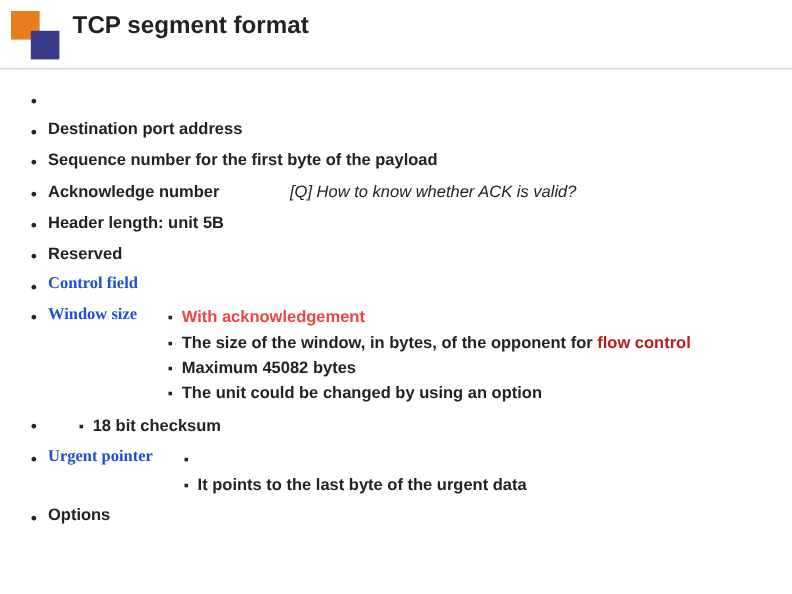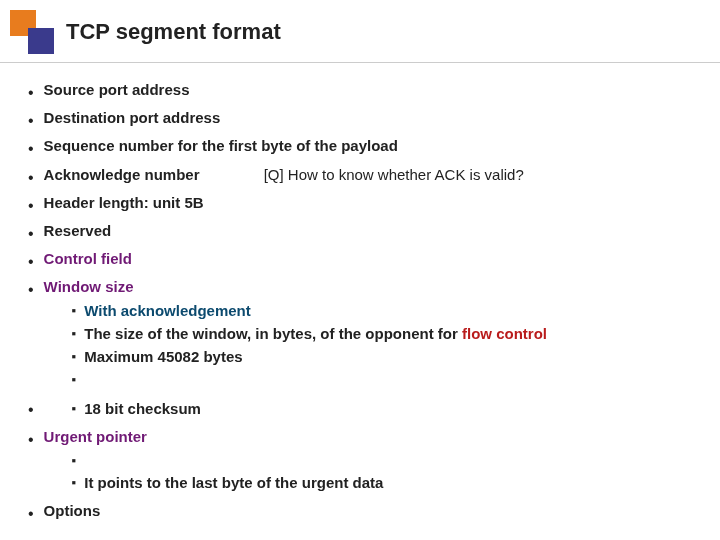--- a/index.html
+++ b/index.html
@@ -7,21 +7,21 @@
       width: 720px;
       height: 540px;
       background: #fff;
       font-family: Arial, sans-serif;
       font-size: 15px;
       overflow: hidden;
     }
 
     .header {
       display: flex;
-      align-items: center;
+      align-items: flex-start;
       padding: 10px 16px 8px 10px;
       border-bottom: 1px solid #ccc;
     }
 
     .logo-block {
       width: 44px;
       height: 44px;
       position: relative;
       margin-right: 12px;
       flex-shrink: 0;
@@ -71,24 +71,26 @@
       color: #222;
       flex-shrink: 0;
     }
 
     .item-text {
       color: #222;
       font-weight: bold;
     }
 
     .item-text.orange {
-      color: #701a75;
+      color: #1d4ed8;
+      font-family: Liberation Serif, serif;
     }
 
     .item-text .italic-note {
+      font-style: italic;
       font-weight: normal;
       color: #222;
       margin-left: 60px;
     }
 
     ul.sub-list {
       list-style: none;
       padding: 0;
       margin: 2px 0 2px 28px;
     }
@@ -107,49 +109,47 @@
       flex-shrink: 0;
       margin-top: 2px;
     }
 
     .sub-text {
       color: #222;
       font-weight: bold;
     }
 
     .sub-text.green {
-      color: #0c4a6e;
+      color: #ef4444;
     }
 
     .sub-text.blue-link {
       color: #b91c1c;
     }
 
     .li-wrapper {
       display: flex;
-      flex-direction: column;
     }
   </style>
 </head>
 <body>
 
 <div class="header">
   <div class="logo-block">
     <div class="logo-square-orange"></div>
     <div class="logo-square-blue"></div>
   </div>
   <span class="header-title">TCP segment format</span>
 </div>
 
 <div class="content">
   <ul class="main-list">
 
     <li>
       <span class="bullet">•</span>
-      <span class="item-text">Source port address</span>
     </li>
 
     <li>
       <span class="bullet">•</span>
       <span class="item-text">Destination port address</span>
     </li>
 
     <li>
       <span class="bullet">•</span>
       <span class="item-text">Sequence number for the first byte of the payload</span>
@@ -192,20 +192,21 @@
             <span class="sub-text">
               <span>The size of the window, in bytes, of the opponent for </span><span class="sub-text blue-link">flow control</span>
             </span>
           </li>
           <li>
             <span class="sub-bullet">▪</span>
             <span class="sub-text">Maximum 45082 bytes</span>
           </li>
           <li>
             <span class="sub-bullet">▪</span>
+            <span class="sub-text">The unit could be changed by using an option</span>
           </li>
         </ul>
       </div>
     </li>
 
     <li>
       <span class="bullet">•</span>
       <div class="li-wrapper">
         <ul class="sub-list">
           <li>

